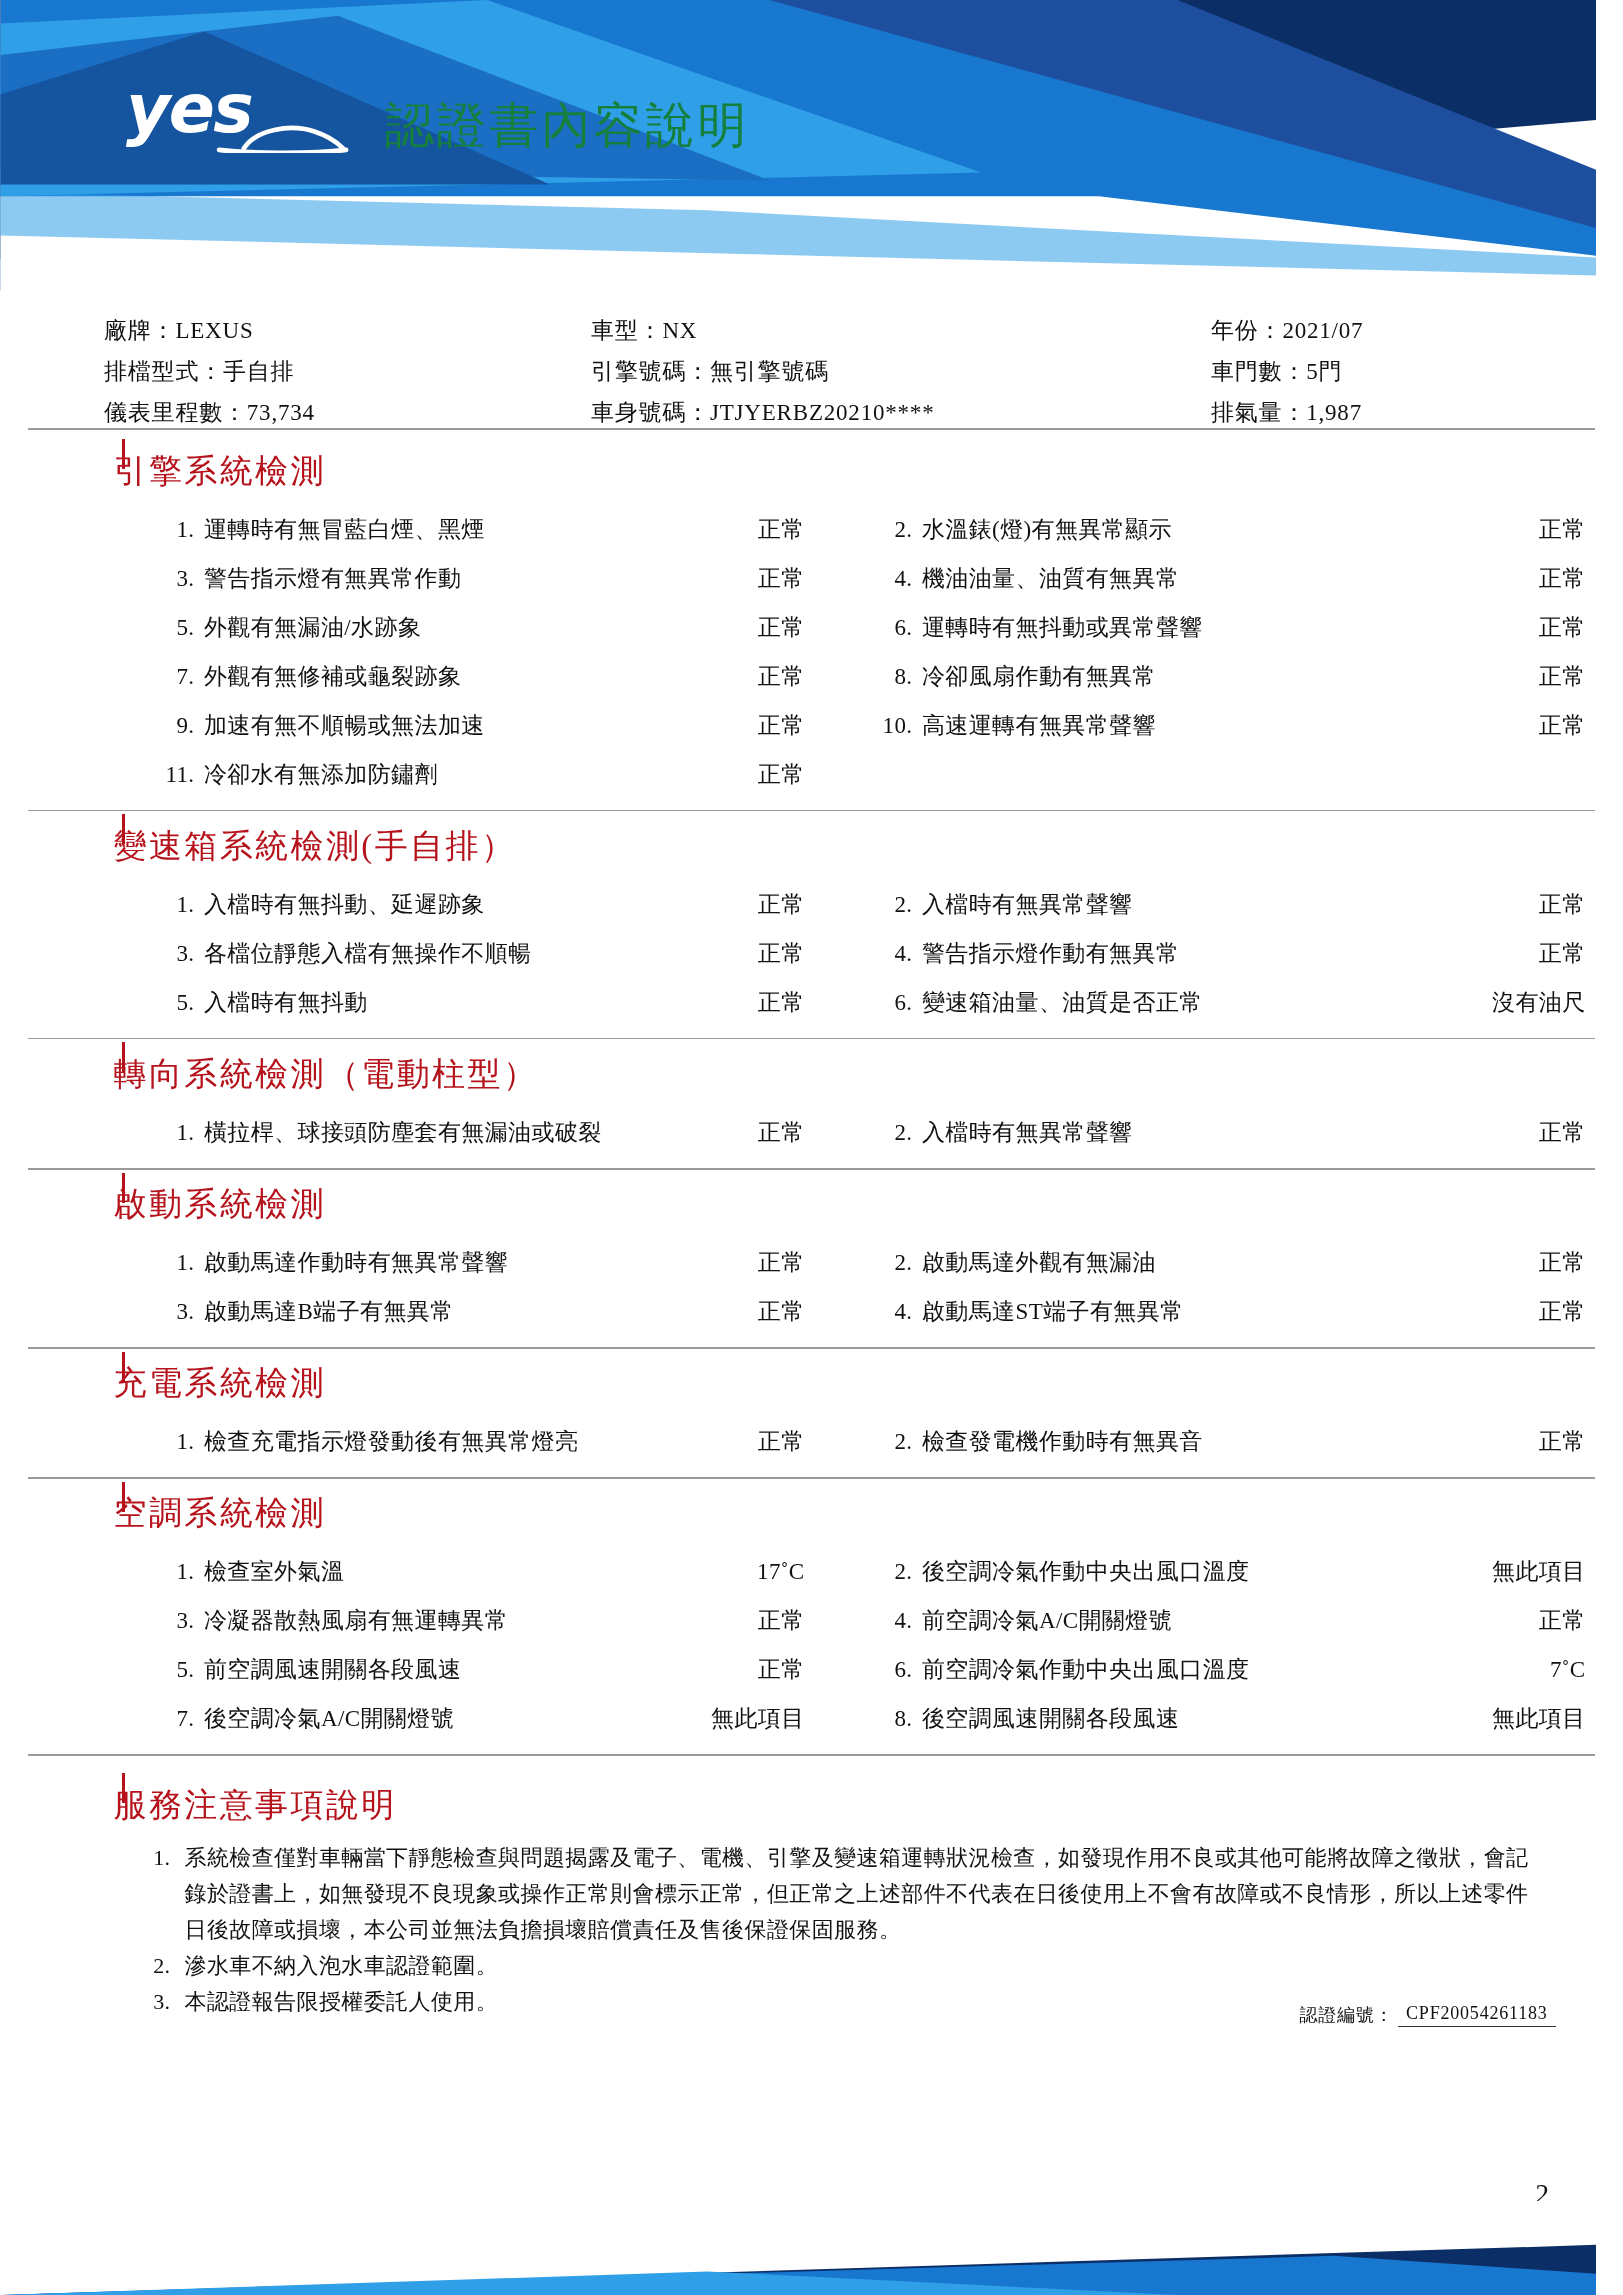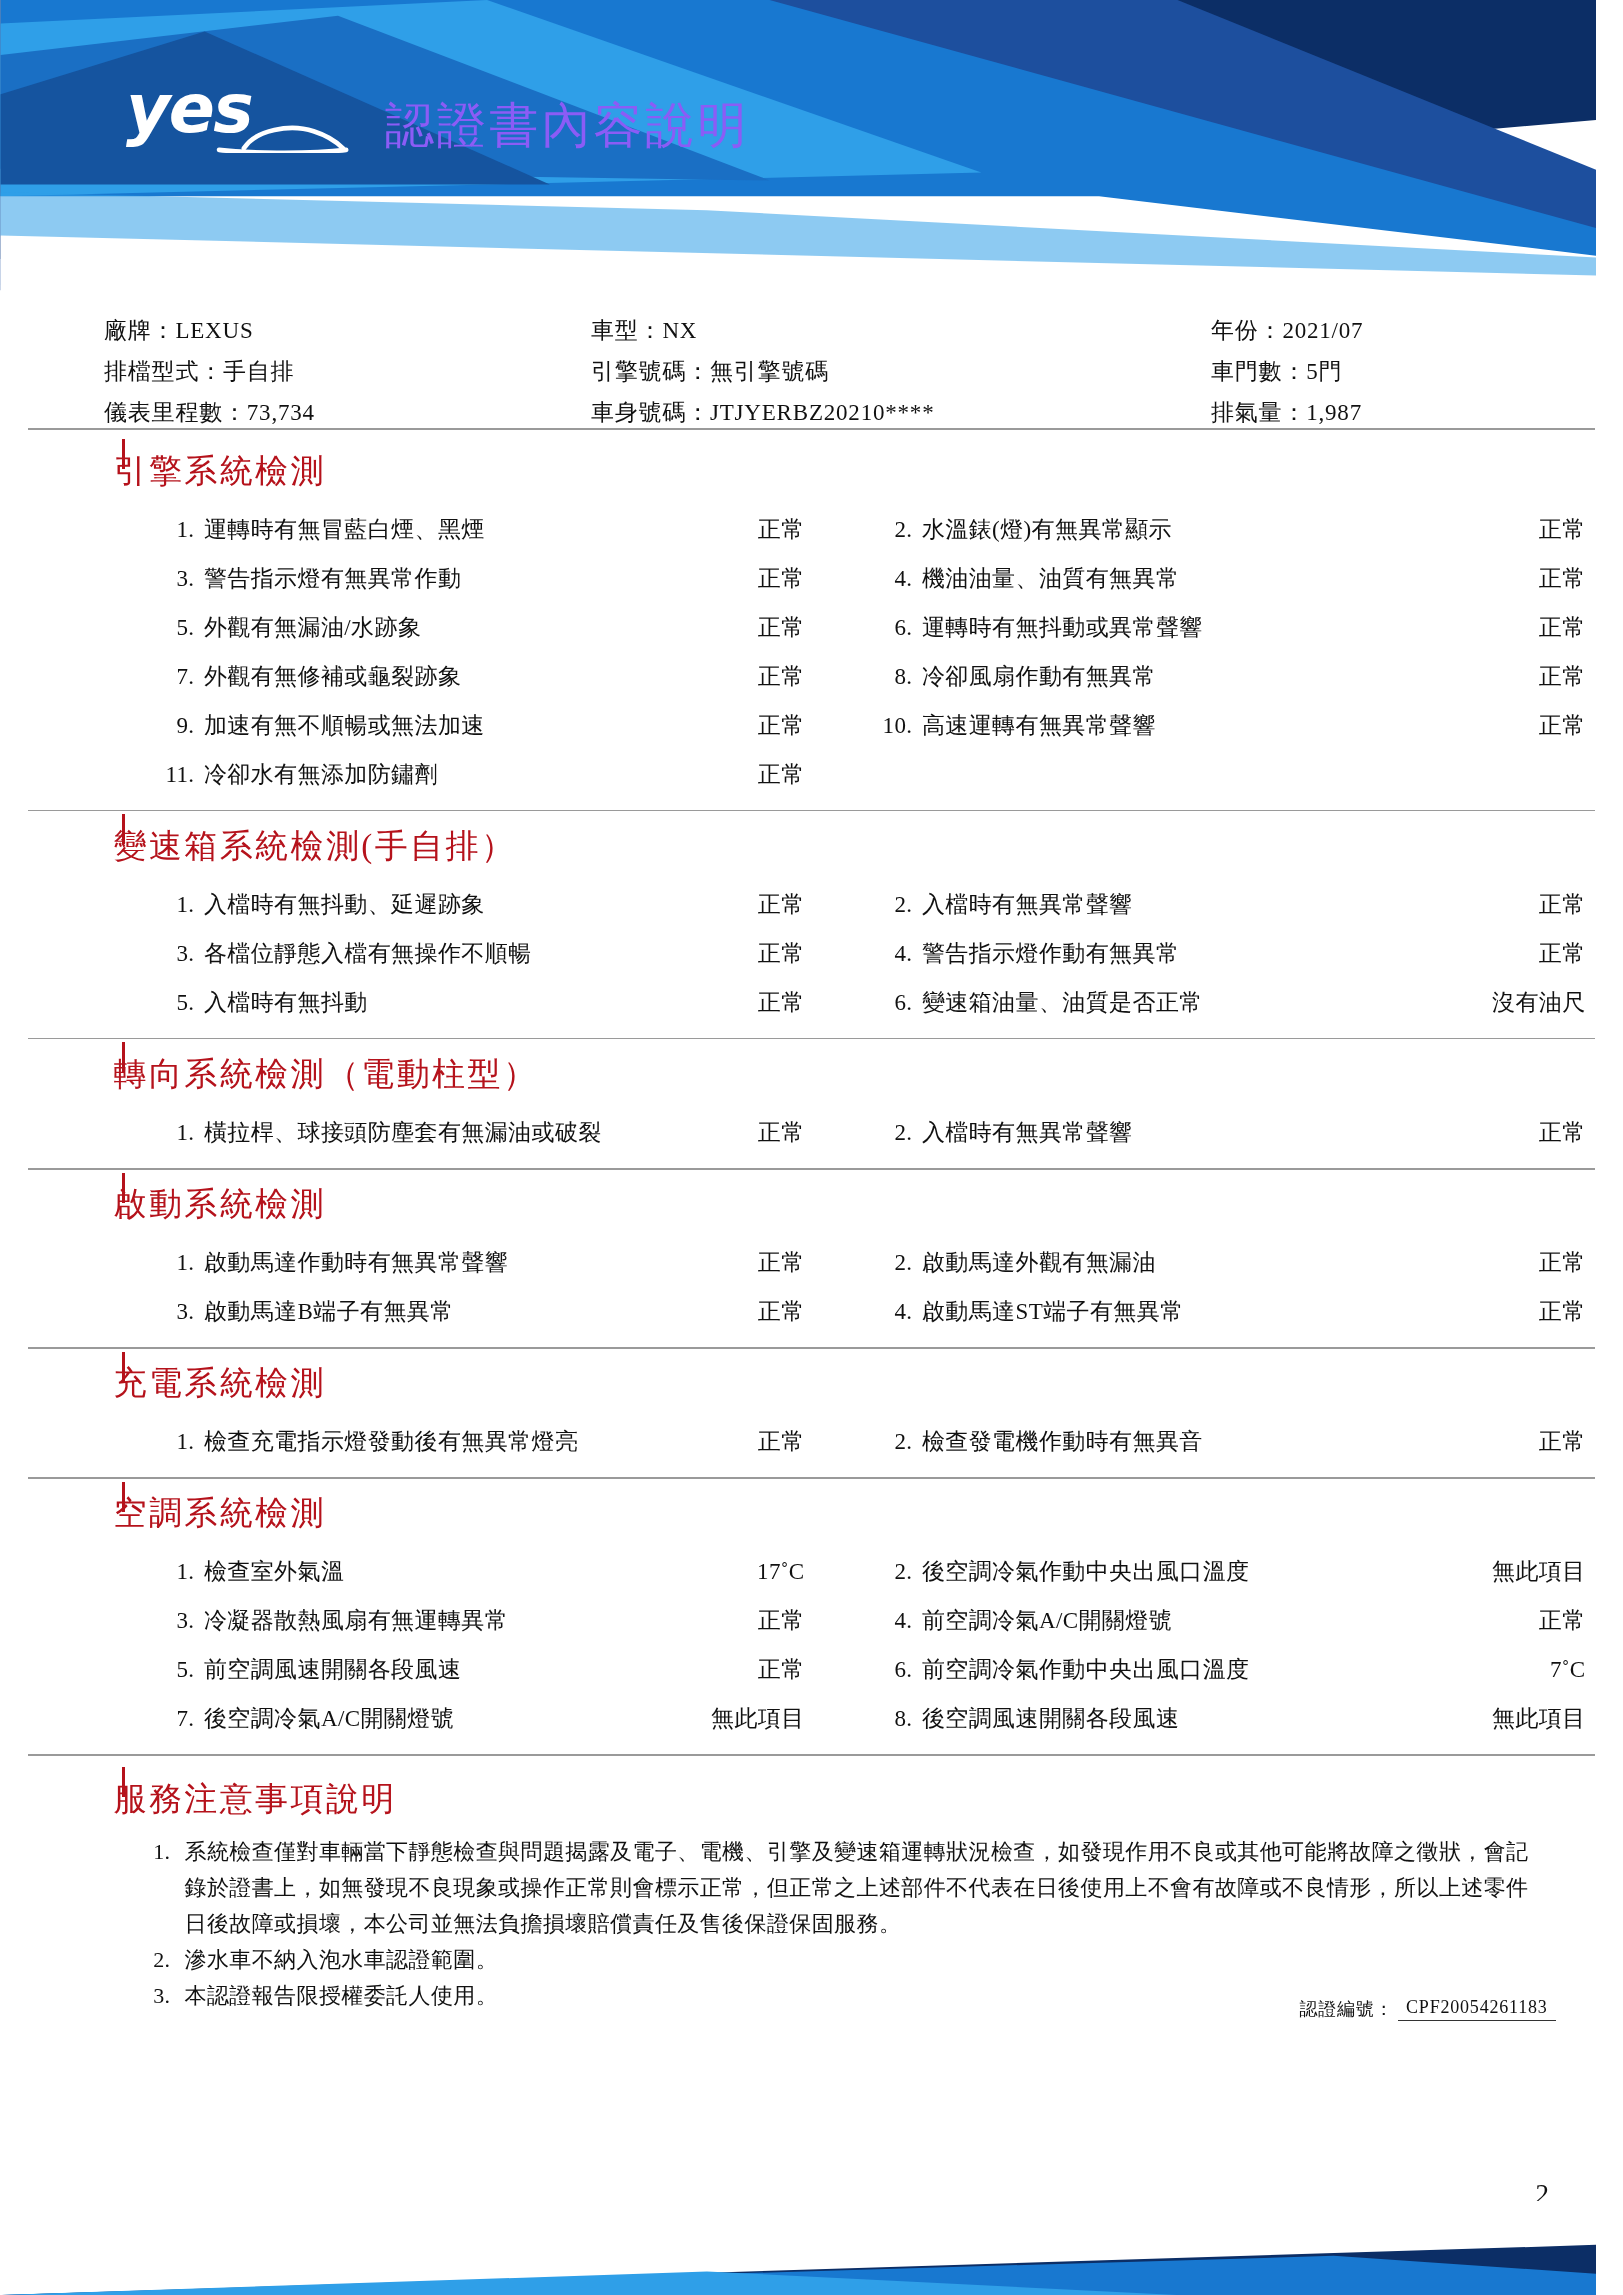--- a/index.html
+++ b/index.html
@@ -47,21 +47,21 @@
     font-weight: bold;
     font-style: italic;
     font-size: 68px;
     color: #ffffff;
     letter-spacing: -1.6px;
     line-height: 1;
   }
   .header-title {
     font-family: "Liberation Serif", serif;
     font-size: 49px;
-    color: #8b5cf6;
+    color: #15803d;
     letter-spacing: 3.1px;
     padding-bottom: 6.3px;
     white-space: nowrap;
   }
 
   
   .info-block {
     position: absolute;
     left: 104px;
     top: 310px;
@@ -143,21 +143,21 @@
     flex: none;
     white-space: nowrap;
   }
   .sec-rule {
     height: 1.6px;
     background: #9a9a9a;
     margin: 0 0 0 0;
   }
 
   
-  .notes { padding-top: 8px; }
+  .notes { padding-top: 14px; }
   .note-list {
     padding: 4.7px 0 0 0;
   }
   .note-item {
     display: flex;
     font-size: 22px;
     line-height: 36px;
     letter-spacing: 0.4px;
     padding-left: 94px;
   }

